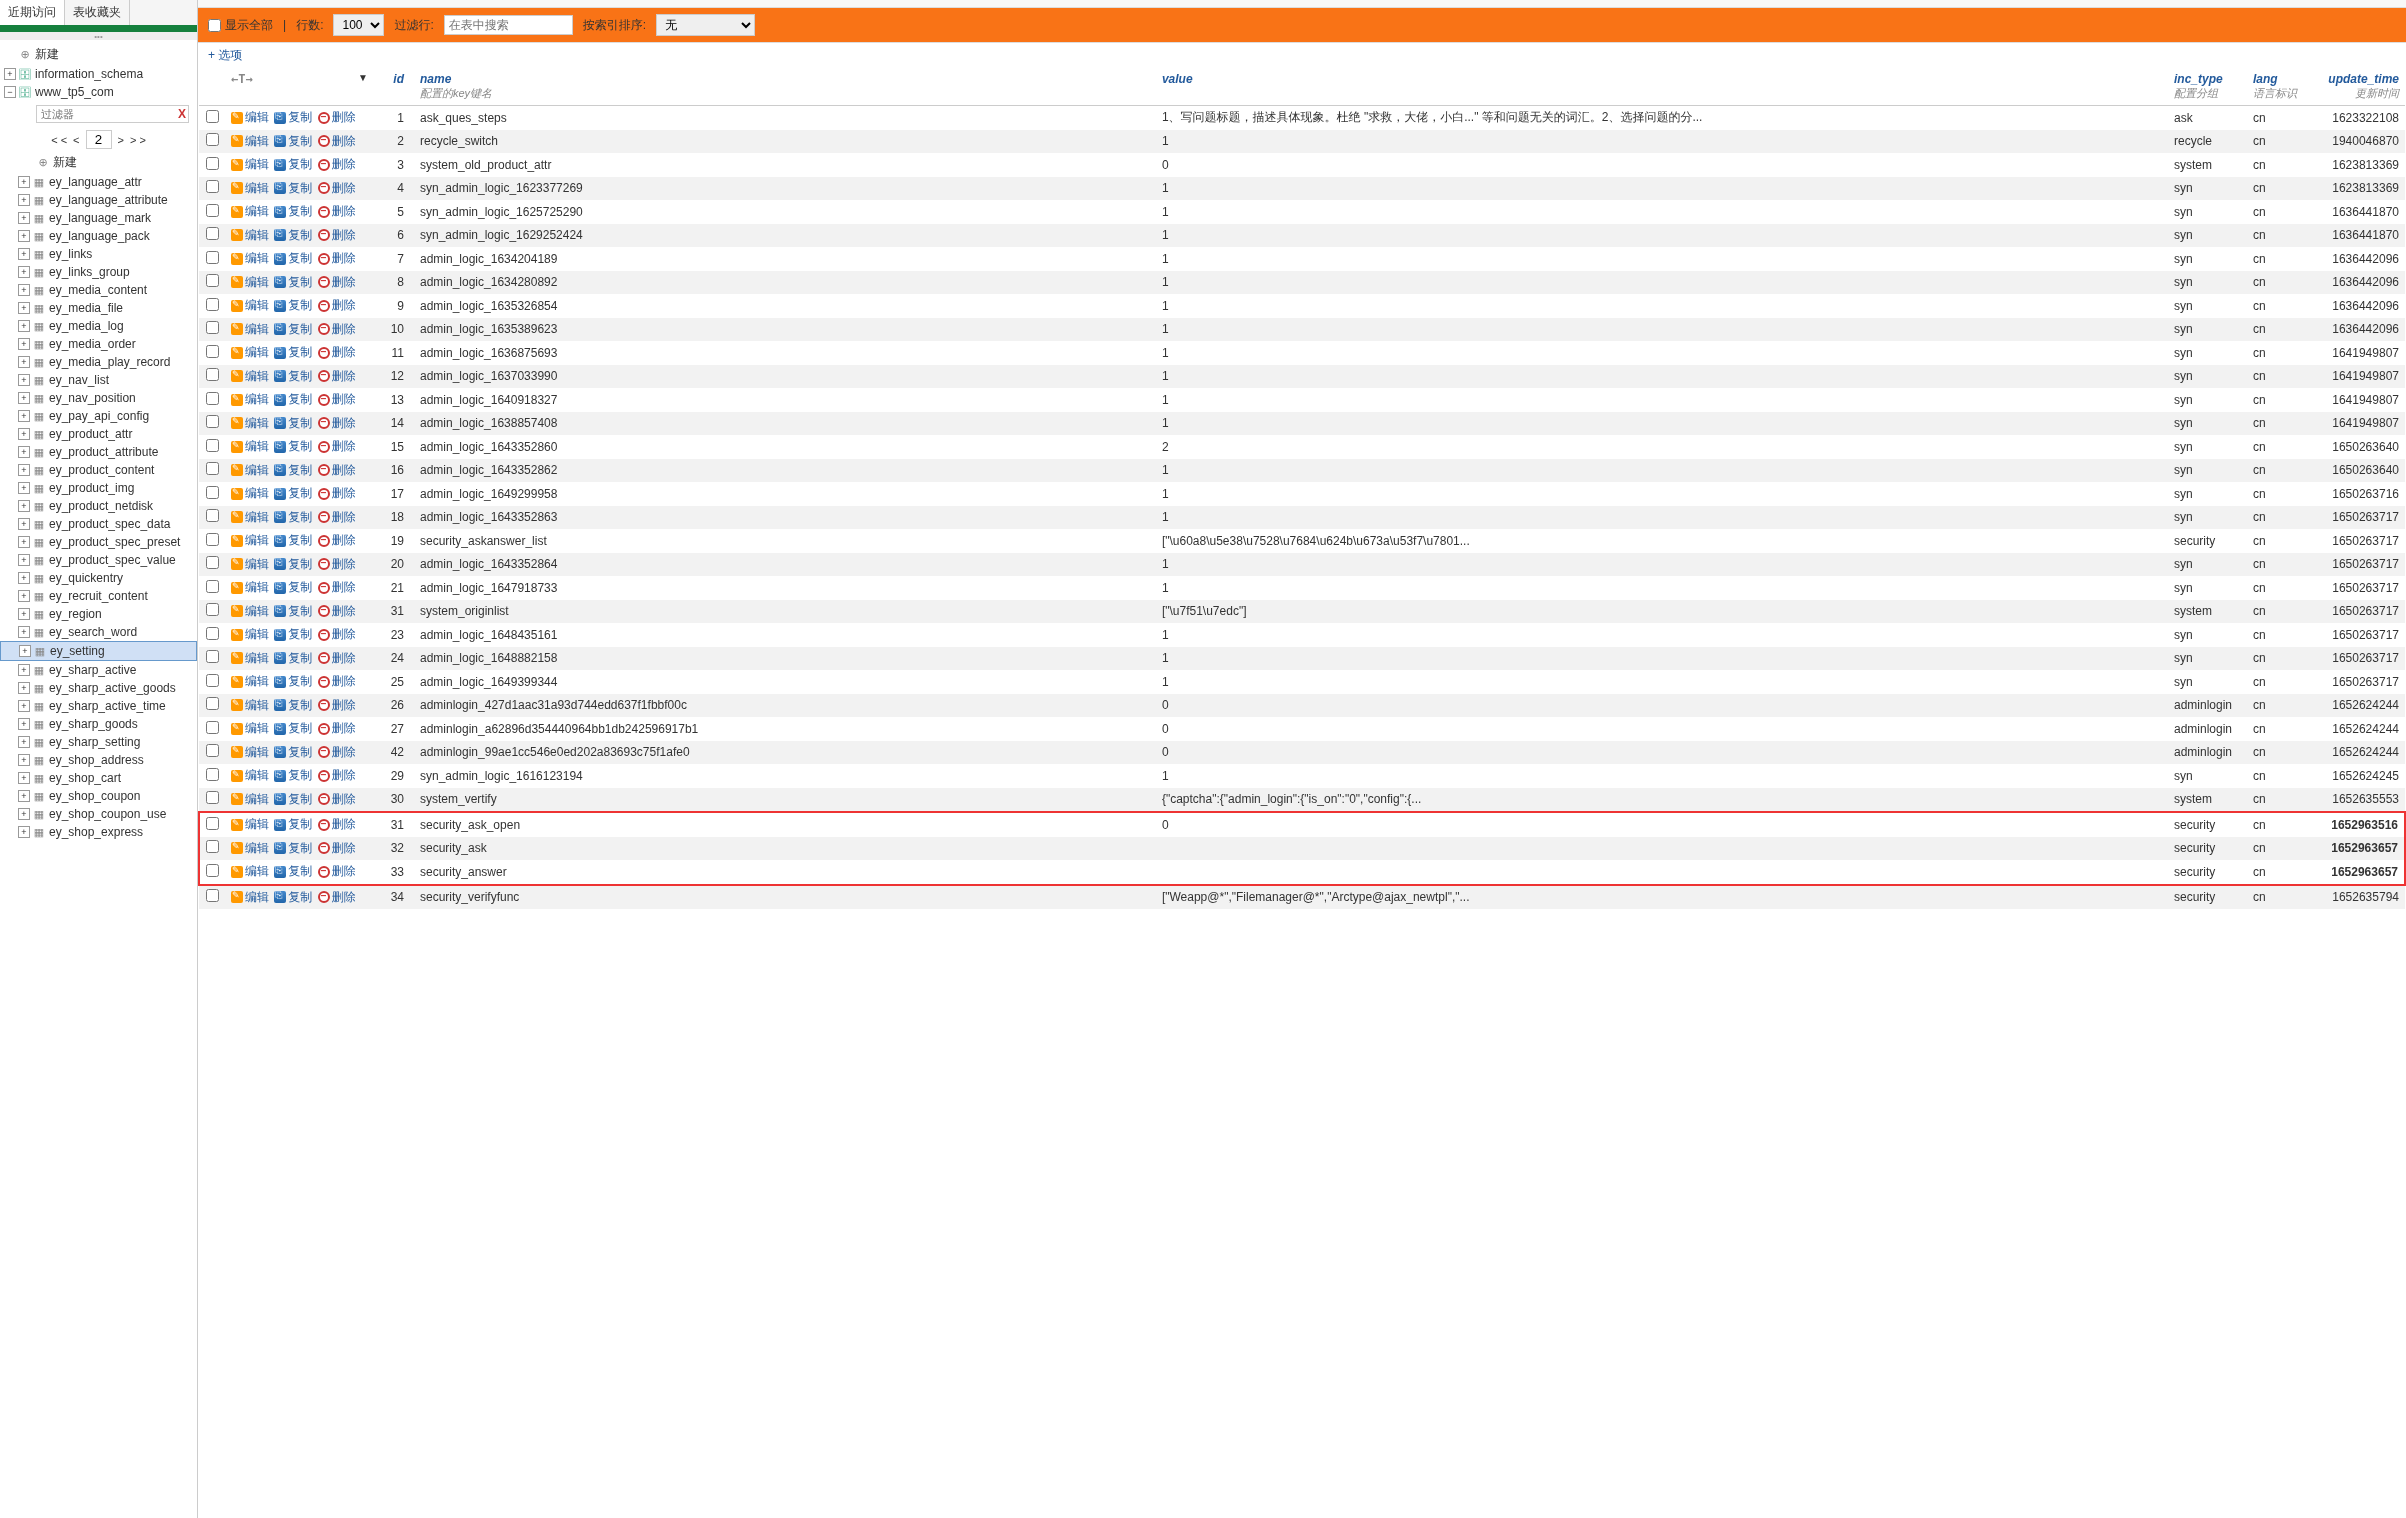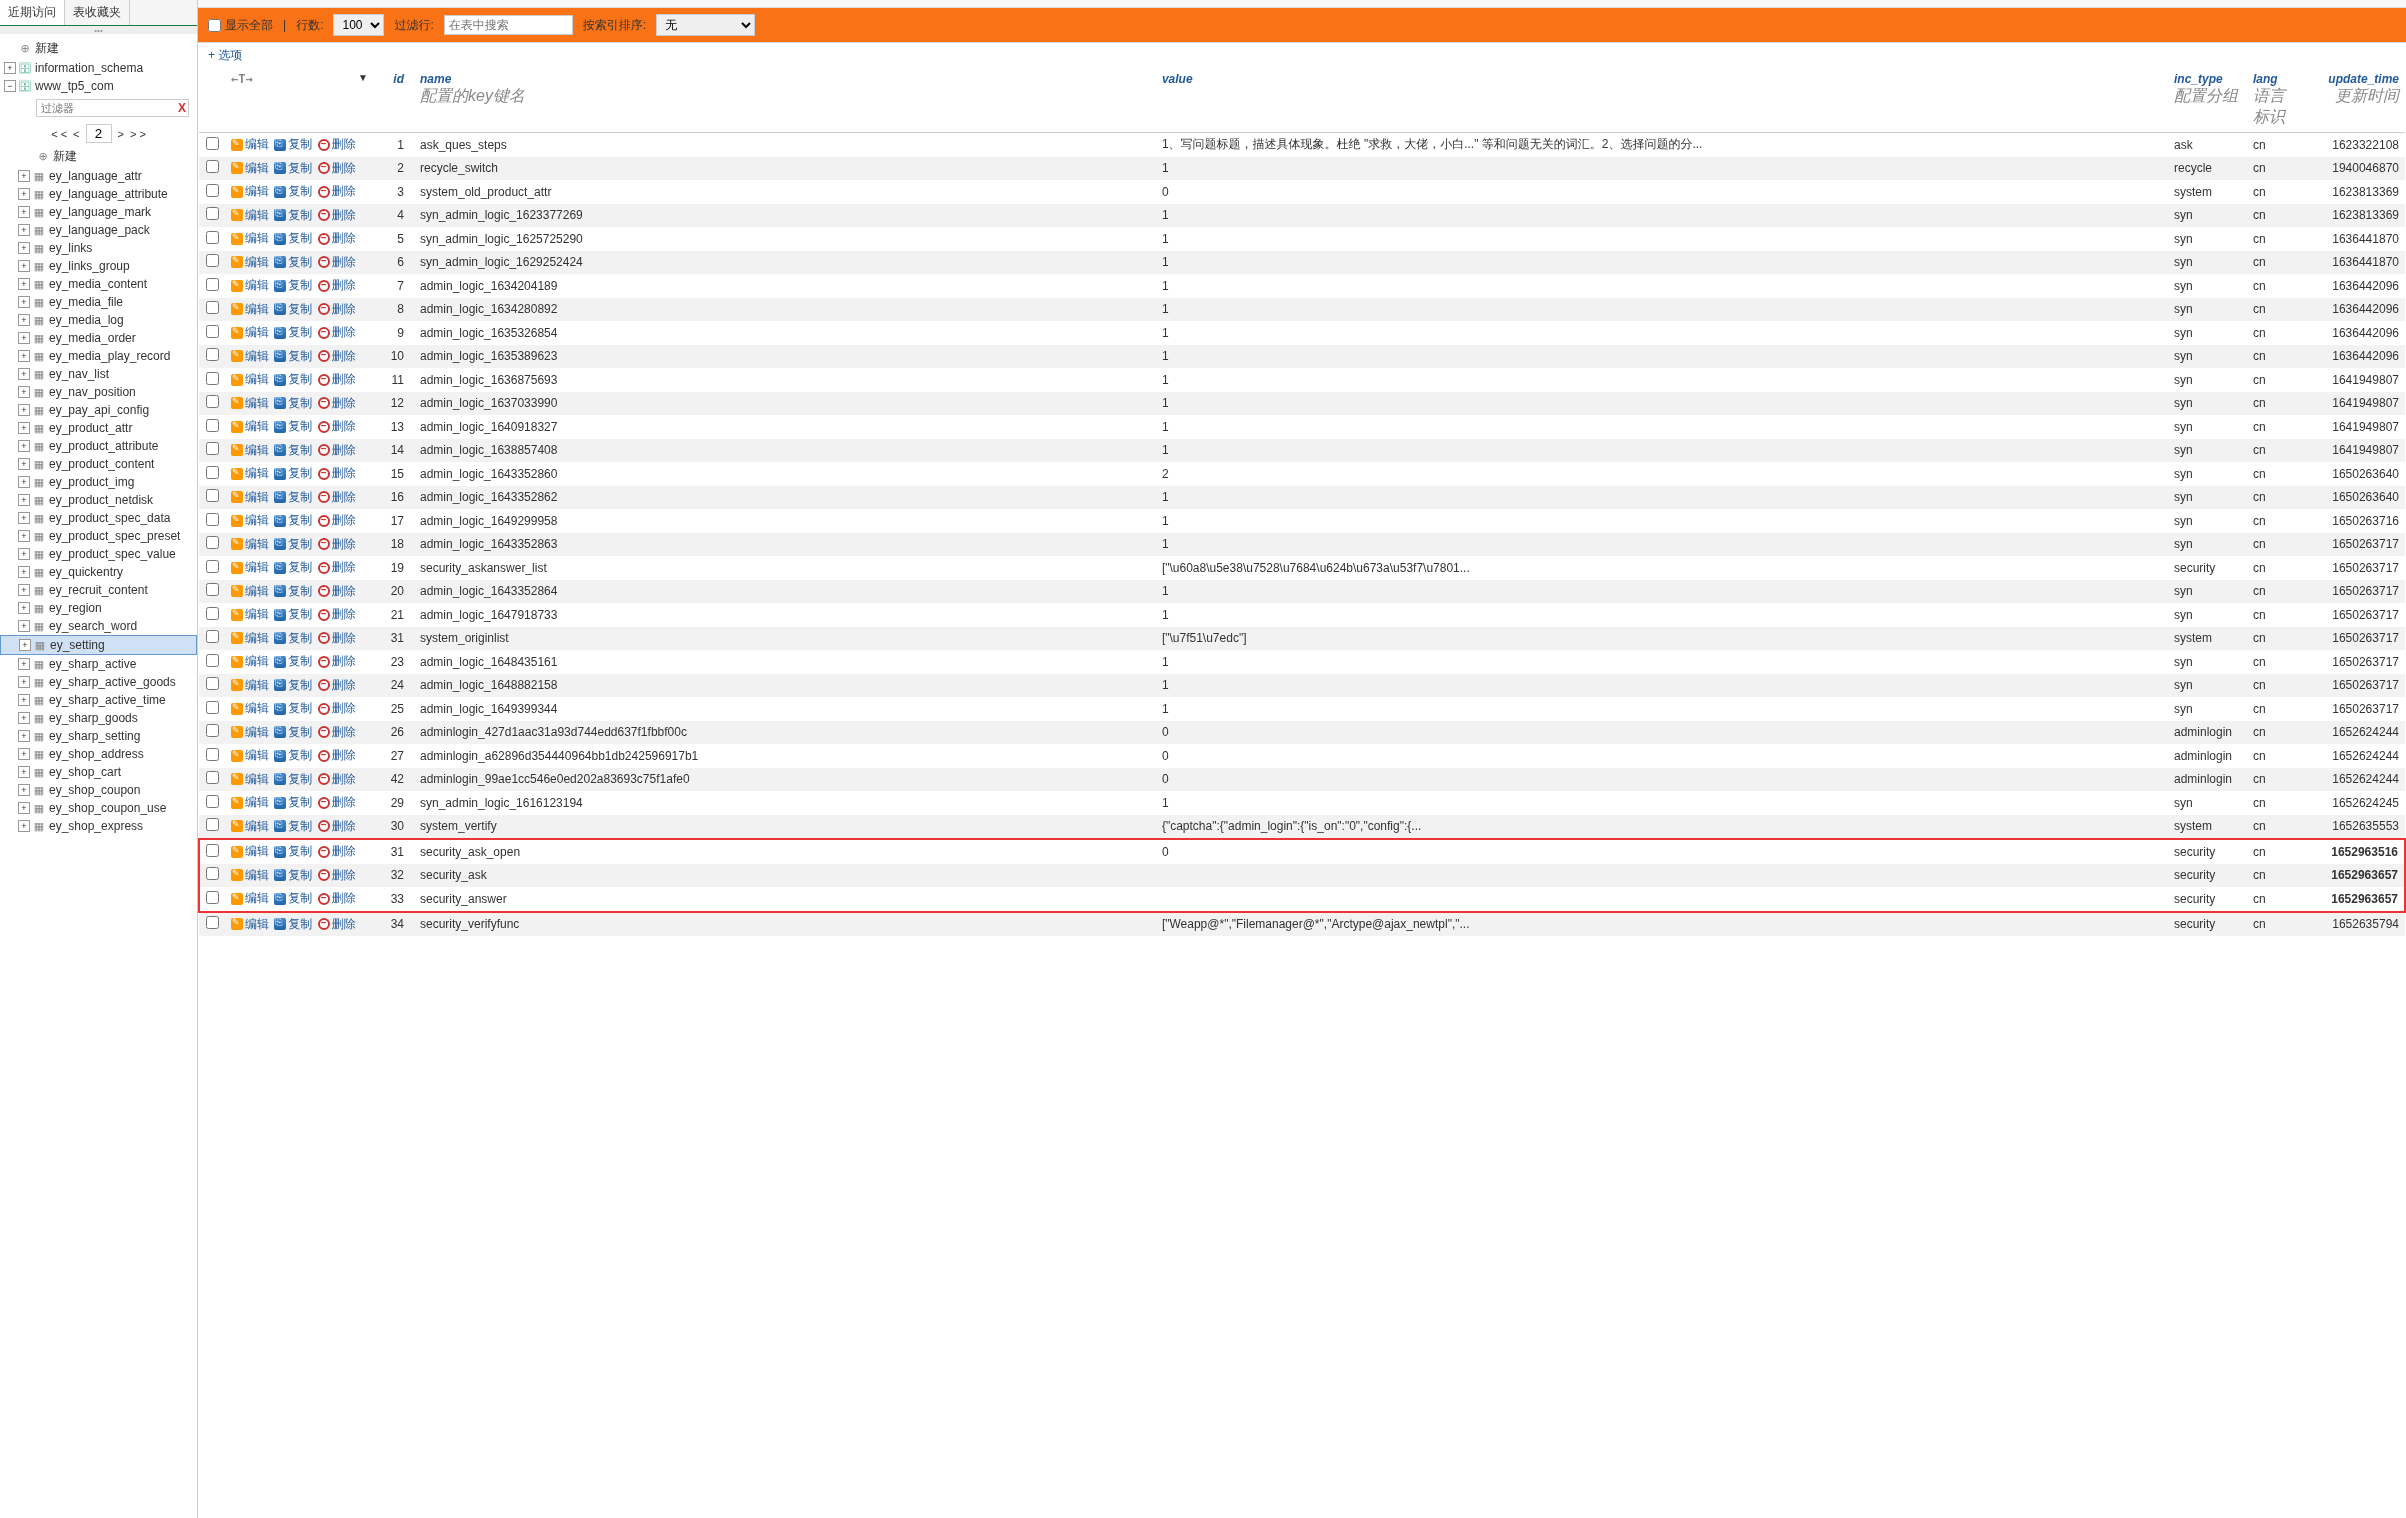--- a/index.html
+++ b/index.html
@@ -1,21 +1,21 @@
 <!DOCTYPE html>
 <html><head>
 <meta charset="utf-8">
 <style>
 * { margin: 0; padding: 0; box-sizing: border-box; }
 body { font-family: Arial, "Microsoft YaHei", sans-serif; font-size: 12px; color: #333; background: #fff; overflow: hidden; }
 .container { display: flex; height: 100vh; }
 
 
 .sidebar { width: 198px; background: #fff; border-right: 1px solid #ccc; overflow-y: auto; flex-shrink: 0; }
-.sidebar-tabs { display: flex; border-bottom: 1px solid #15803d; background: #f5f5f5; }
+.sidebar-tabs { display: flex; border-bottom: 7px solid #15803d; background: #f5f5f5; }
 .sidebar-tab { padding: 4px 8px; border-right: 1px solid #ccc; cursor: pointer; font-size: 12px; }
 .sidebar-tab.active { background: #fff; }
 .drag-handle { height: 8px; background: #eee; display: flex; align-items: center; justify-content: center; color: #999; font-size: 8px; cursor: ns-resize; }
 .tree { padding: 4px 0; }
 .tree-node { display: flex; align-items: center; padding: 2px 4px; cursor: pointer; white-space: nowrap; }
 .tree-node.selected { background: #d0e0f5; border: 1px solid #6699cc; }
 .tree-toggle { width: 12px; height: 12px; display: inline-flex; align-items: center; justify-content: center; border: 1px solid #999; font-size: 9px; margin-right: 2px; cursor: pointer; background: #fff; line-height: 1; }
 .tree-spacer { width: 14px; display: inline-block; }
 .tree-icon { width: 14px; height: 14px; margin-right: 3px; display: inline-flex; align-items: center; justify-content: center; font-size: 11px; }
 .db-icon { color: #4a8; }
@@ -37,21 +37,21 @@
 .controls select, .controls input[type=text] { border: 1px solid #ccc; padding: 2px 4px; font-size: 12px; }
 .search-input { width: 129px; color: #888; }
 .sort-select { width: 99px; }
 .options-link { padding: 4px 10px; color: #235a9c; cursor: pointer; font-size: 12px; }
 
 
 .table-wrap { flex: 1; overflow: auto; }
 table { border-collapse: collapse; width: 100%; font-size: 12px; }
 thead th { background: #fff; border-bottom: 1px solid #ccc; padding: 4px 6px; text-align: left; position: sticky; top: 0; vertical-align: top; }
 thead th.sortable { color: #235a9c; cursor: pointer; font-style: italic; }
-thead th .sub { color: #888; font-size: 16px; font-weight: normal; margin-top: 20px; }
+thead th .sub { color: #888; font-size: 11px; font-weight: normal; margin-top: 20px; }
 thead th .sort-ind { float: right; font-size: 10px; }
 tbody tr:nth-child(even) { background: #f2f2f2; }
 tbody tr:nth-child(odd) { background: #fff; }
 tbody tr.highlight-box-top td { border-top: 2px solid #e33; }
 tbody tr.highlight-box-bottom td { border-bottom: 2px solid #e33; }
 tbody tr.highlight-box td:first-child { border-left: 2px solid #e33; }
 tbody tr.highlight-box td:last-child { border-right: 2px solid #e33; font-weight: bold; }
 tbody td { padding: 3px 6px; border-bottom: 0; white-space: nowrap; }
 .col-check { width: 26px; text-align: center; }
 .col-actions { width: 149px; }

